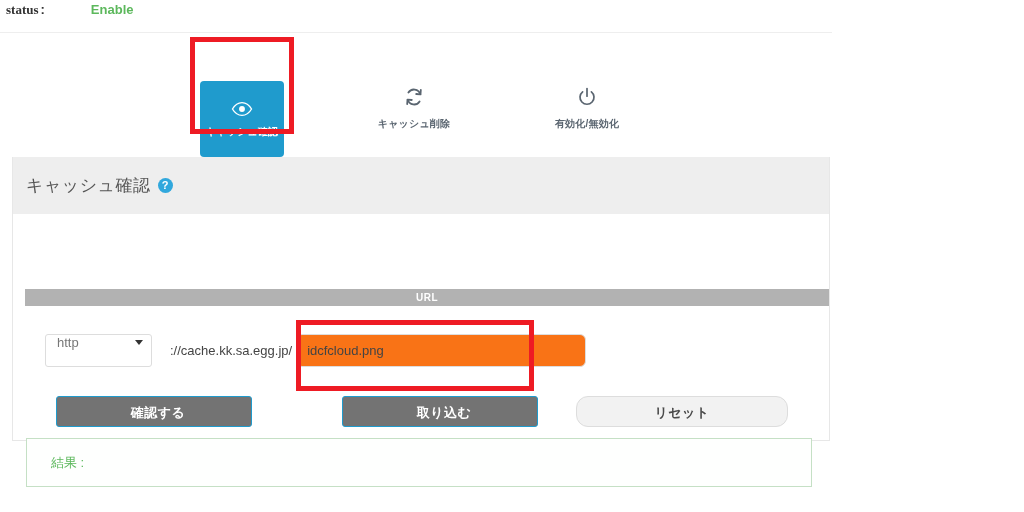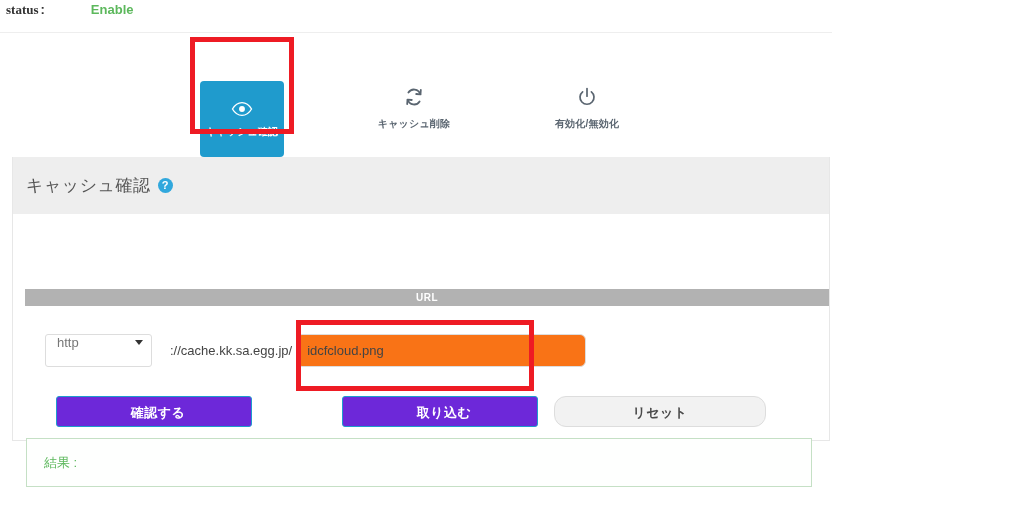--- a/index.html
+++ b/index.html
@@ -223,47 +223,47 @@
     text-align: center;
     font-size: 13px;
     font-weight: bold;
     border-radius: 3px;
     box-sizing: border-box;
     cursor: pointer;
     user-select: none;
     letter-spacing: .5px;
   }
   .btn-primary {
-    background: #6d28d9;
+    background: #737373;
     color: #ffffff;
     border: 1px solid #1f9bcd;
     padding-left: 8px;
   }
   .btn-default {
     background: #f2f2f2;
     color: #4a4a4a;
     border: 1px solid #dddddd;
   }
   .btn-confirm { left: 43px; width: 196px; }
   .btn-import  { left: 305px; width: 196px; margin-left: 24px; }
-  .btn-reset   { left: 541px; width: 212px; border-radius: 12px; }
+  .btn-reset   { left: 563px; width: 212px; border-radius: 12px; }
 
   
   .result-box {
     position: absolute;
     left: 13px;
     top: 224px;
     width: 786px;
     height: 49px;
     border: 1px solid #c5e0c5;
     background: #fefffe;
     box-sizing: border-box;
     display: flex;
     align-items: center;
-    padding-left: 17px;
+    padding-left: 24px;
   }
   .result-label {
     font-size: 13px;
     color: #5cb85c;
   }
 </style>
 </head>
 <body>
 
 <div class="status-line">

